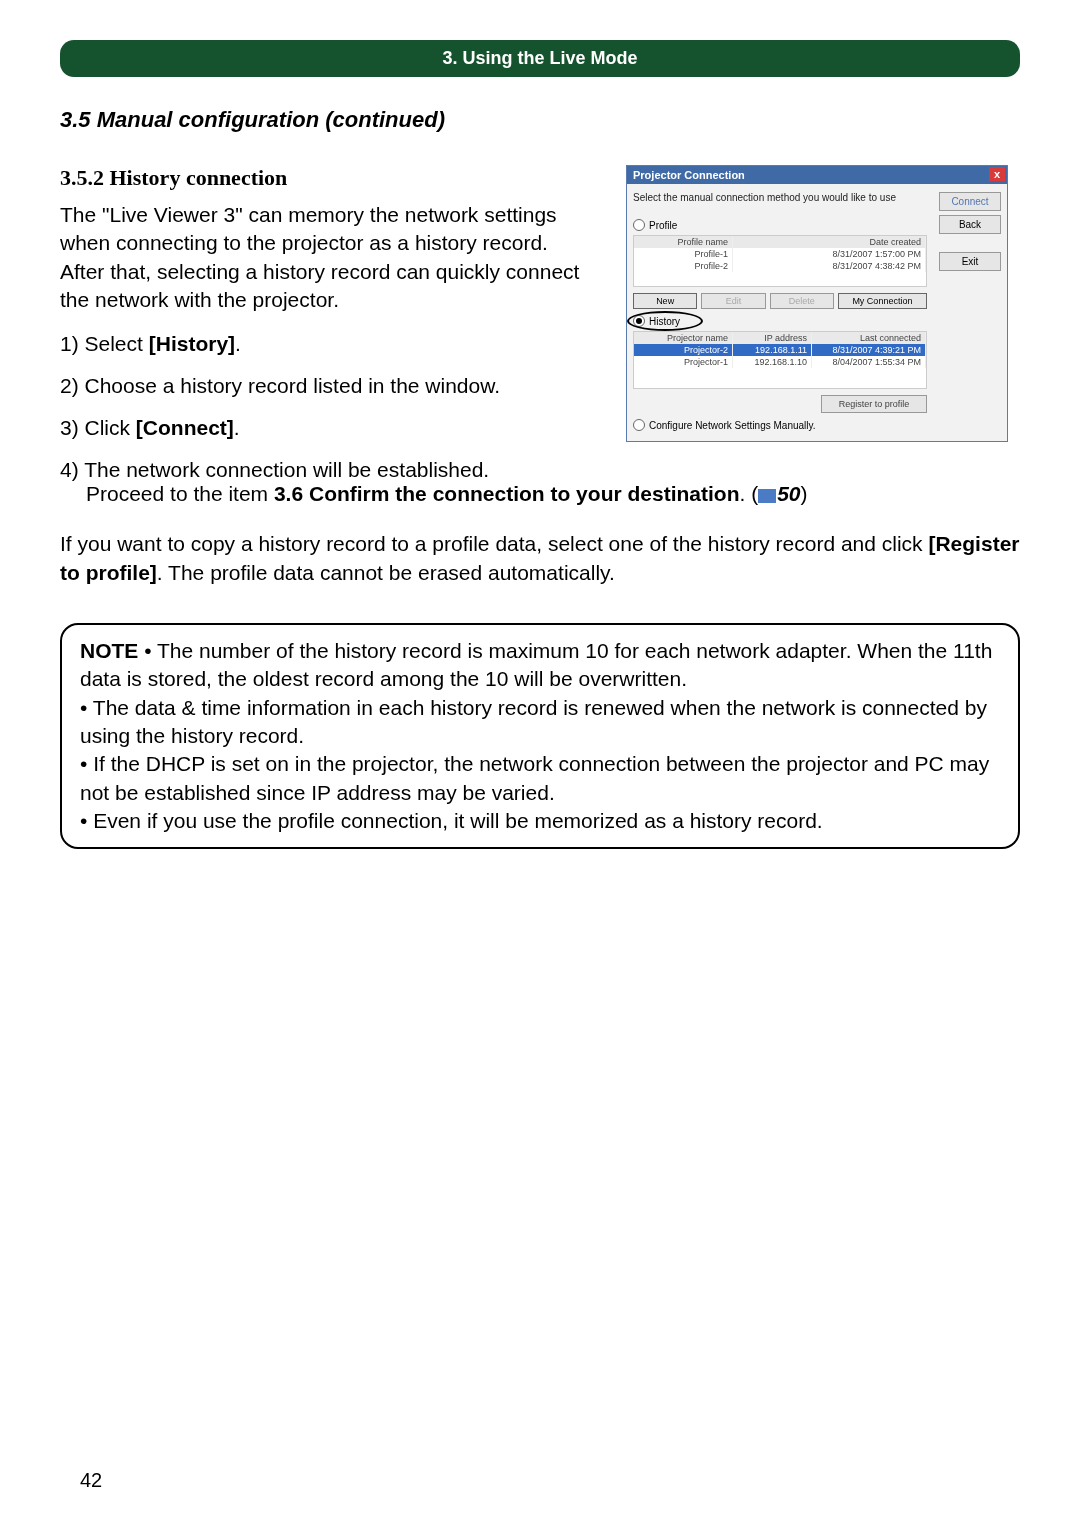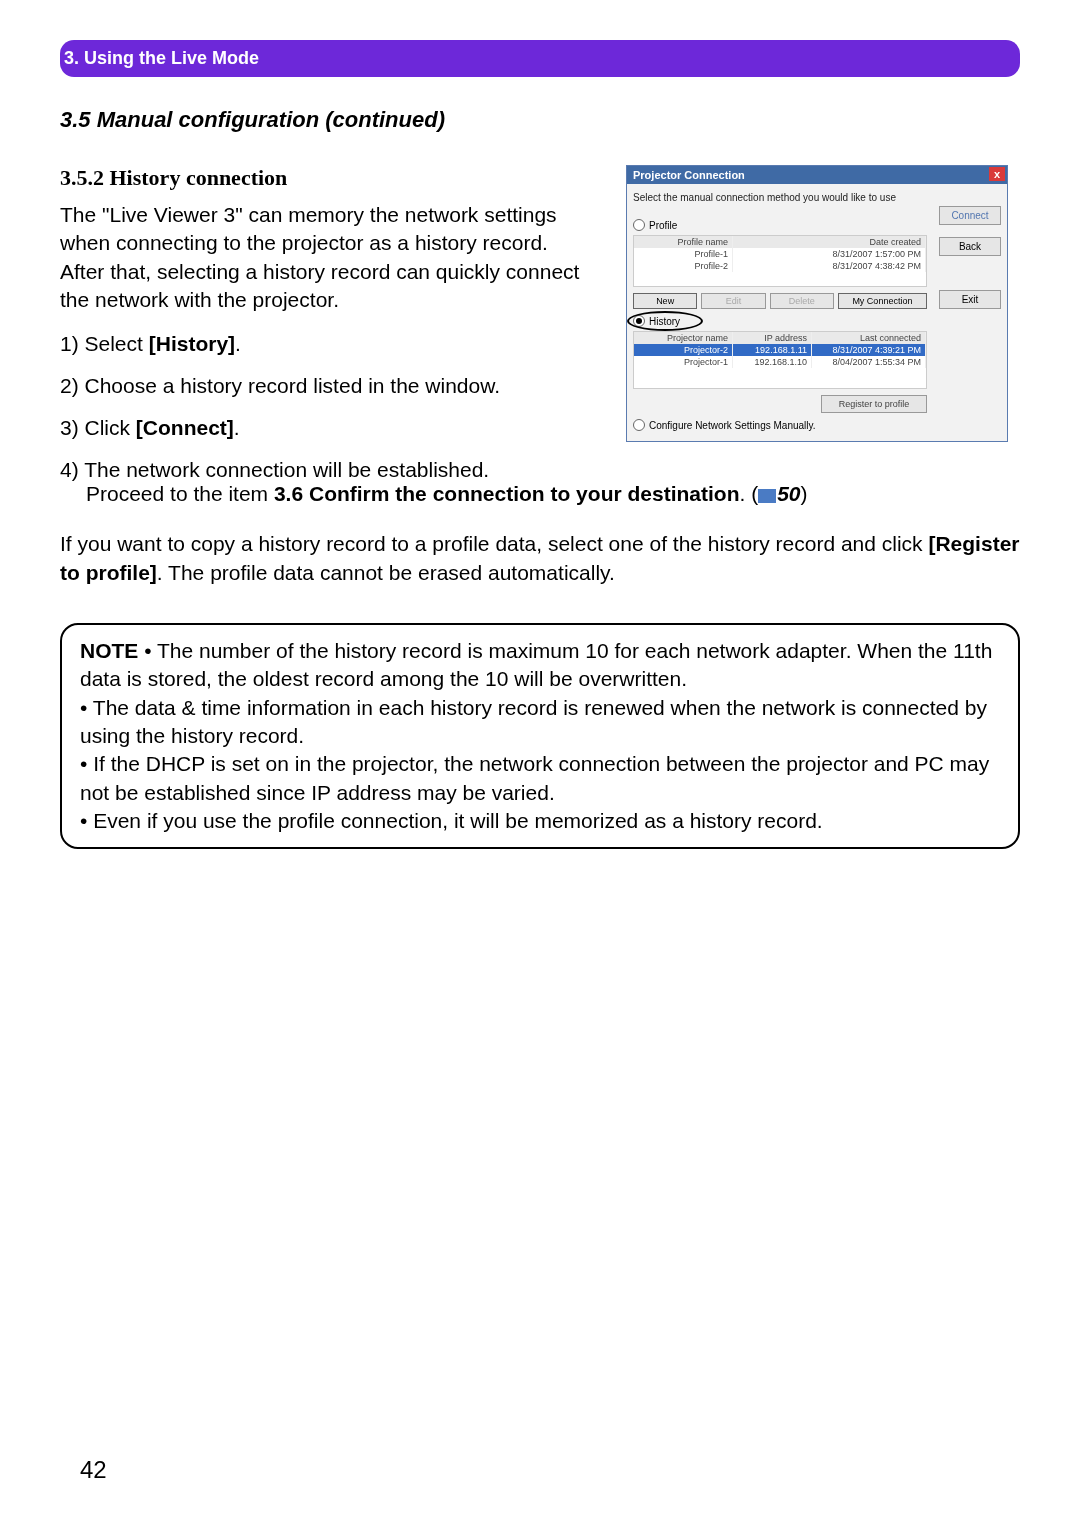--- a/index.html
+++ b/index.html
@@ -11,27 +11,28 @@
     width: 1080px;
   }
   .page {
     padding: 40px 60px 50px 60px;
     box-sizing: border-box;
     width: 1080px;
     min-height: 1532px;
     position: relative;
   }
   .chapter-bar {
-    background: #6d28d9;
+    background: #14532d;
     border-radius: 14px;
     padding: 8px 4px;
     color: #fff;
     font-weight: bold;
     font-size: 18px;
     margin-bottom: 30px;
+    text-align: center;
   }
   .section-title {
     font-style: italic;
     font-weight: bold;
     font-size: 22px;
     margin-bottom: 32px;
   }
   .subsection-title {
     font-weight: bold;
     font-size: 22px;
@@ -81,23 +82,23 @@
     font-size: 21px;
     line-height: 1.35;
     margin-top: 36px;
   }
   .note-label {
     font-family: Arial, Helvetica, sans-serif;
     font-weight: bold;
   }
   .page-number {
     position: absolute;
-    bottom: 48px;
+    bottom: 40px;
     left: 80px;
-    font-size: 24px;
+    font-size: 20px;
   }
 
   
   .dialog {
     width: 380px;
     border: 1px solid #5a7bb0;
     background: #f2f2f2;
     font-family: "MS Sans Serif", Tahoma, sans-serif;
     font-size: 10px;
     color: #000;
@@ -128,22 +129,21 @@
   }
   .dialog-main {
     flex: 1;
     padding: 8px 6px 6px 6px;
   }
   .dialog-side {
     width: 62px;
     padding: 8px 6px;
     display: flex;
     flex-direction: column;
-    gap: 12px;
-    margin-top: 14px;
+    gap: 4px;
   }
   .d-btn {
     background: #e6e6e6;
     border: 1px solid #999;
     font-size: 10px;
     text-align: center;
     padding: 3px 2px;
     color: #696969;
   }
   .radio-row {

